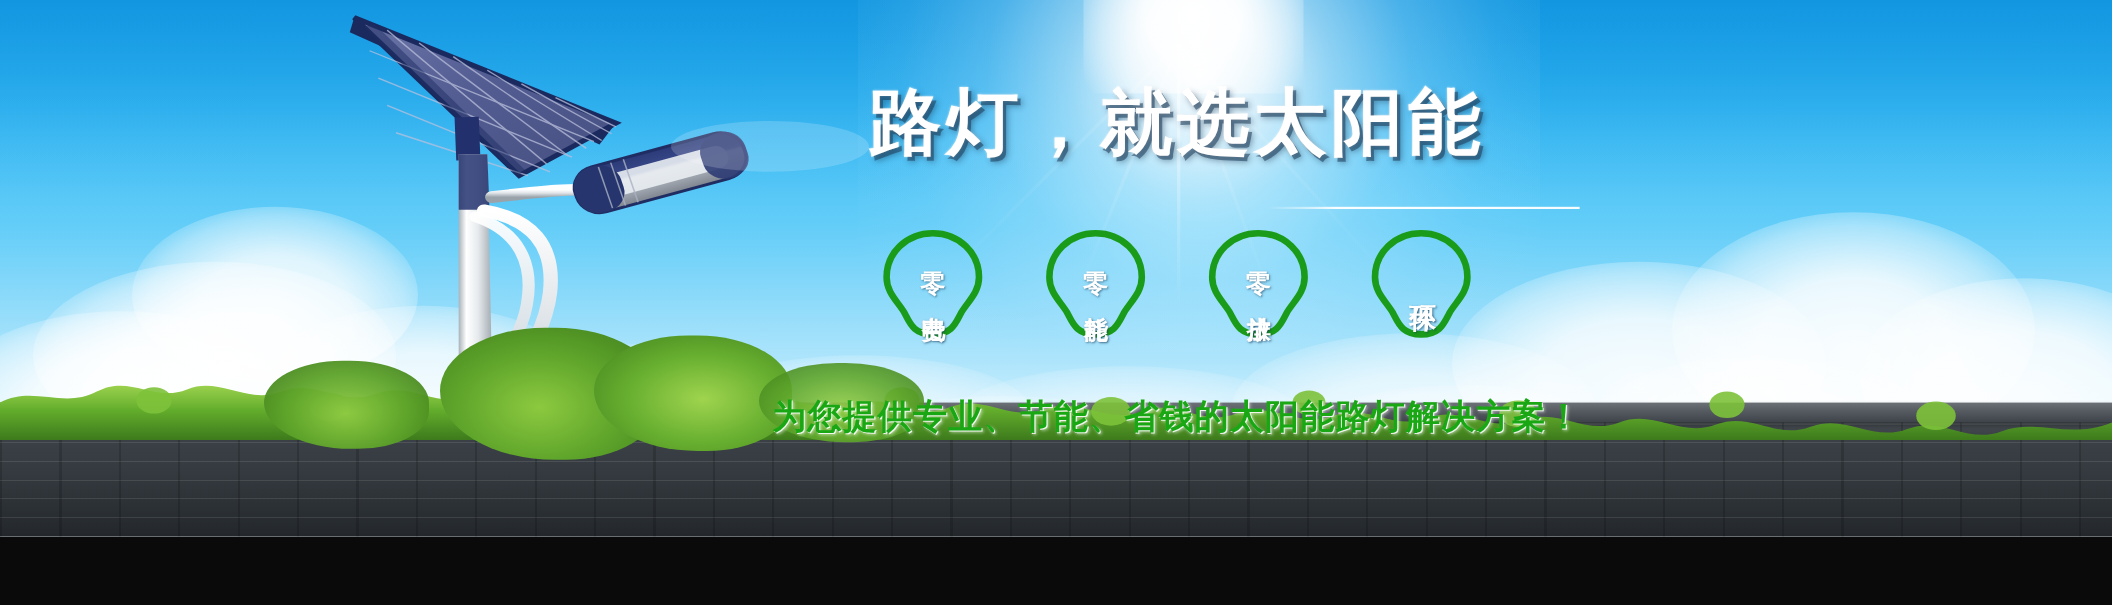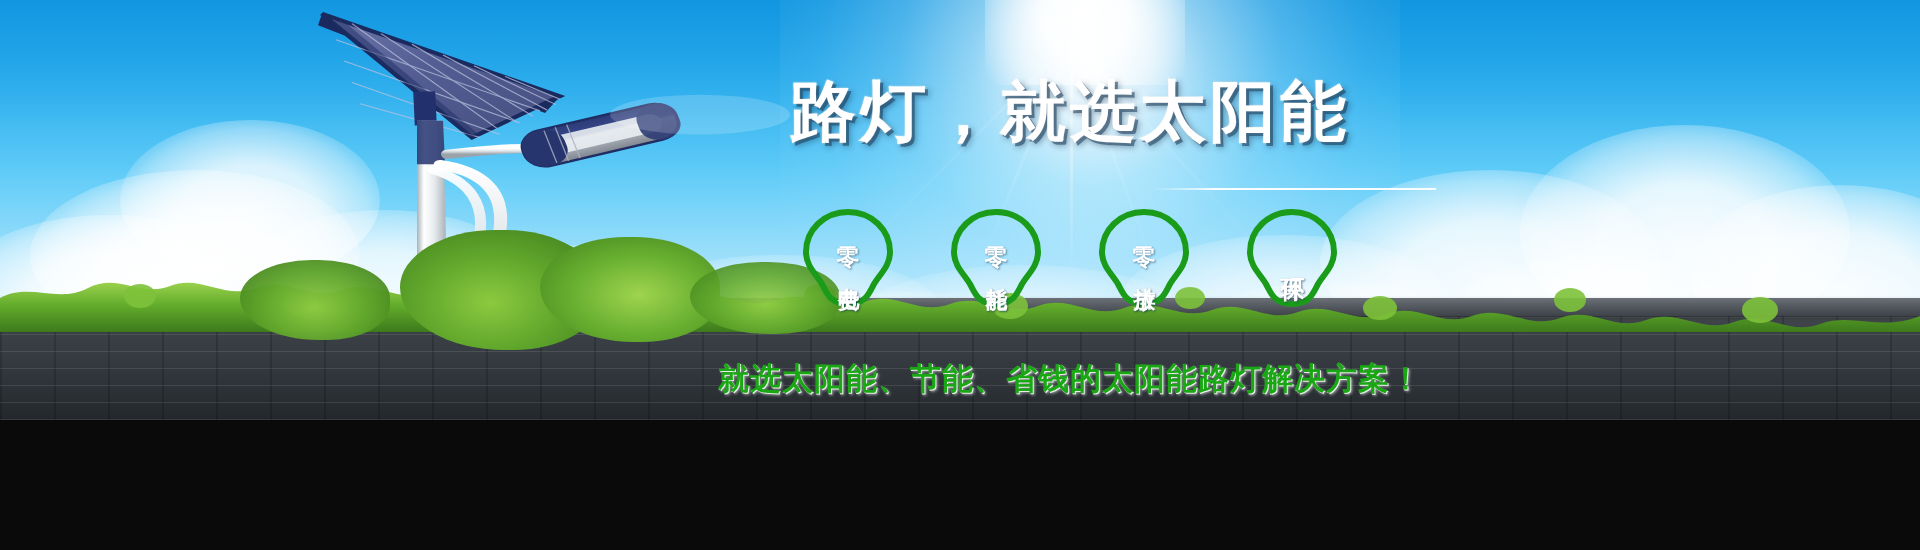--- a/index.html
+++ b/index.html
@@ -4,21 +4,21 @@
 <title>Solar Street Light Banner</title>
 <style>
   html,body{margin:0;padding:0;}
   body{
     font-family:"Liberation Sans","DejaVu Sans",sans-serif;
     background:#0a0a0a;
   }
   .banner{
     position:relative;
     width:1920px;
-    height:420px;
+    height:488px;
     overflow:hidden;
     background:linear-gradient(180deg,#1fa9ef 0%,#35b8f4 18%,#63cdf8 42%,#9fe0fb 62%,#cdeffd 78%,#e8f7fe 90%,#f2fbff 100%);
   }
 
   
   .sun-glow{
     position:absolute;
     left:780px; top:-240px;
     width:620px; height:560px;
     background:radial-gradient(ellipse at 50% 55%,
@@ -396,16 +396,16 @@
                    C38,98 35,87 30,78 C24,68 14,60 14,46 C14,24 32,6 56,6 Z" fill="none" stroke="#1a9c1a" stroke-width="6" stroke-linejoin="round"></path>
         </svg>
         <span class="badge-text">
           <span class="badge-zero"></span>
           <span class="badge-label">环保</span>
         </span>
       </div>
 
     </div>
 
-    <p class="subtitle">就选太阳能、节能、省钱的太阳能路灯解决方案！</p>
+    <p class="subtitle">为您提供专业、节能、省钱的太阳能路灯解决方案！</p>
   </div>
 
 </div>
 
 </body></html>

